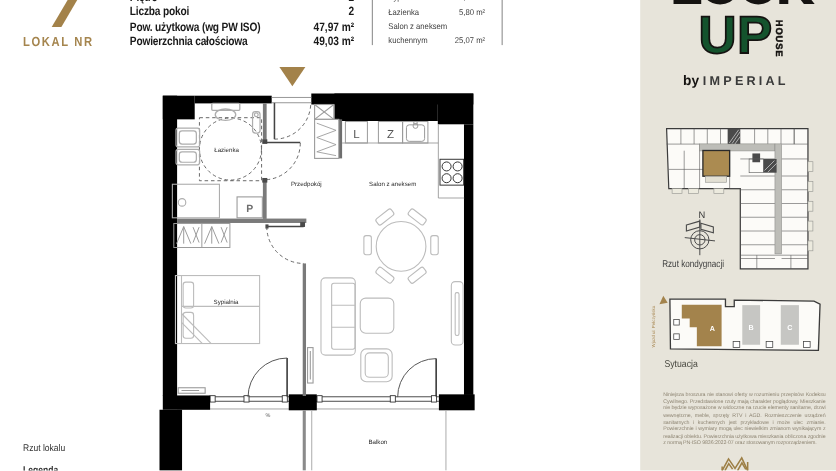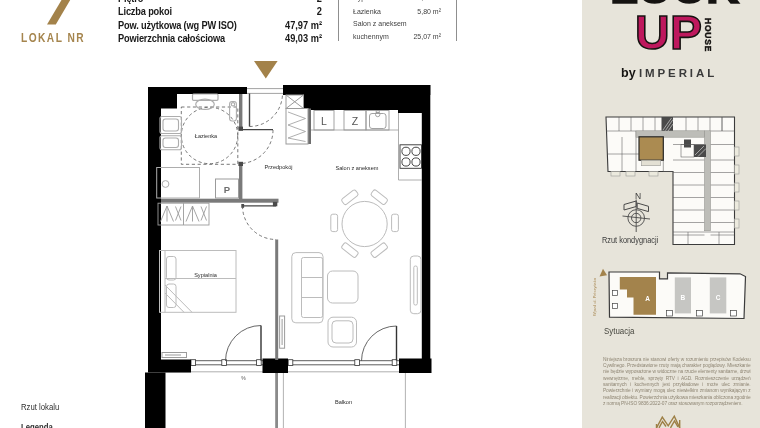--- a/index.html
+++ b/index.html
@@ -38,21 +38,21 @@
 
   <div class="c2lab" style="top:-5.7px;">Sypialnia</div>
   <div class="c2val" style="top:-5.7px;">15,27 m²</div>
   <div class="c2lab" style="top:7.5px;">Łazienka</div>
   <div class="c2val" style="top:7.5px;">5,80 m²</div>
   <div class="c2lab" style="top:20.2px;">Salon z aneksem</div>
   <div class="c2lab" style="top:33.3px;">kuchennym</div>
   <div class="c2val" style="top:33.3px;">25,07 m²</div>
 
   <div class="abs" style="left:610px;top:-36px;font-size:46px;line-height:46px;font-weight:bold;color:#151311;letter-spacing:-1.2px;-webkit-text-stroke:1.6px #151311;">LOOK</div>
-  <div class="abs" style="left:635px;top:8.9px;font-size:48px;line-height:48px;font-weight:bold;color:#be185d;letter-spacing:0.4px;-webkit-text-stroke:1.6px #151311;">UP</div>
+  <div class="abs" style="left:635px;top:8.9px;font-size:48px;line-height:48px;font-weight:bold;color:#14532d;letter-spacing:0.4px;-webkit-text-stroke:1.6px #151311;">UP</div>
   <div class="abs" style="left:711.5px;top:17.5px;font-size:8.5px;line-height:8.5px;font-weight:bold;color:#151311;letter-spacing:0.8px;-webkit-text-stroke:0.4px #151311;transform:rotate(90deg);transform-origin:0 0;">HOUSE</div>
 
   <div class="abs" style="left:621px;top:65.5px;font-size:12px;color:#151311;"><span class="b" style="font-size:12.5px;">by</span> <span style="font-size:11.5px;letter-spacing:2.9px;color:#3a3a3a;font-weight:bold;">IMPERIAL</span></div>
 
   <div class="abs" style="left:602px;top:235.5px;font-size:9px;line-height:9px;color:#3c3c3c;transform:scaleX(0.82);transform-origin:0 0;">Rzut kondygnacji</div>
 
   <div class="abs" style="left:604px;top:327.3px;font-size:9px;line-height:9px;color:#46463e;transform:scaleX(0.88);transform-origin:0 0;">Sytuacja</div>
 
   <div class="abs" style="left:603px;top:356.8px;width:147.5px;font-size:4.8px;line-height:6.33px;letter-spacing:-0.08px;text-align:justify;color:#8f8674;">Niniejsza broszura nie stanowi oferty w rozumieniu przepisów Kodeksu Cywilnego. Przedstawione rzuty mają charakter poglądowy. Mieszkanie nie będzie wyposażone w widoczne na rzucie elementy sanitarne, drzwi wewnętrzne, meble, sprzęty RTV i AGD. Rozmieszczenie urządzeń sanitarnych i kuchennych jest przykładowe i może ulec zmianie. Powierzchnie i wymiary mogą ulec niewielkim zmianom wynikającym z realizacji obiektu. Powierzchnia użytkowa mieszkania obliczona zgodnie z normą PN-ISO 9836:2022-07 oraz stosowanym rozporządzeniem.</div>
 

